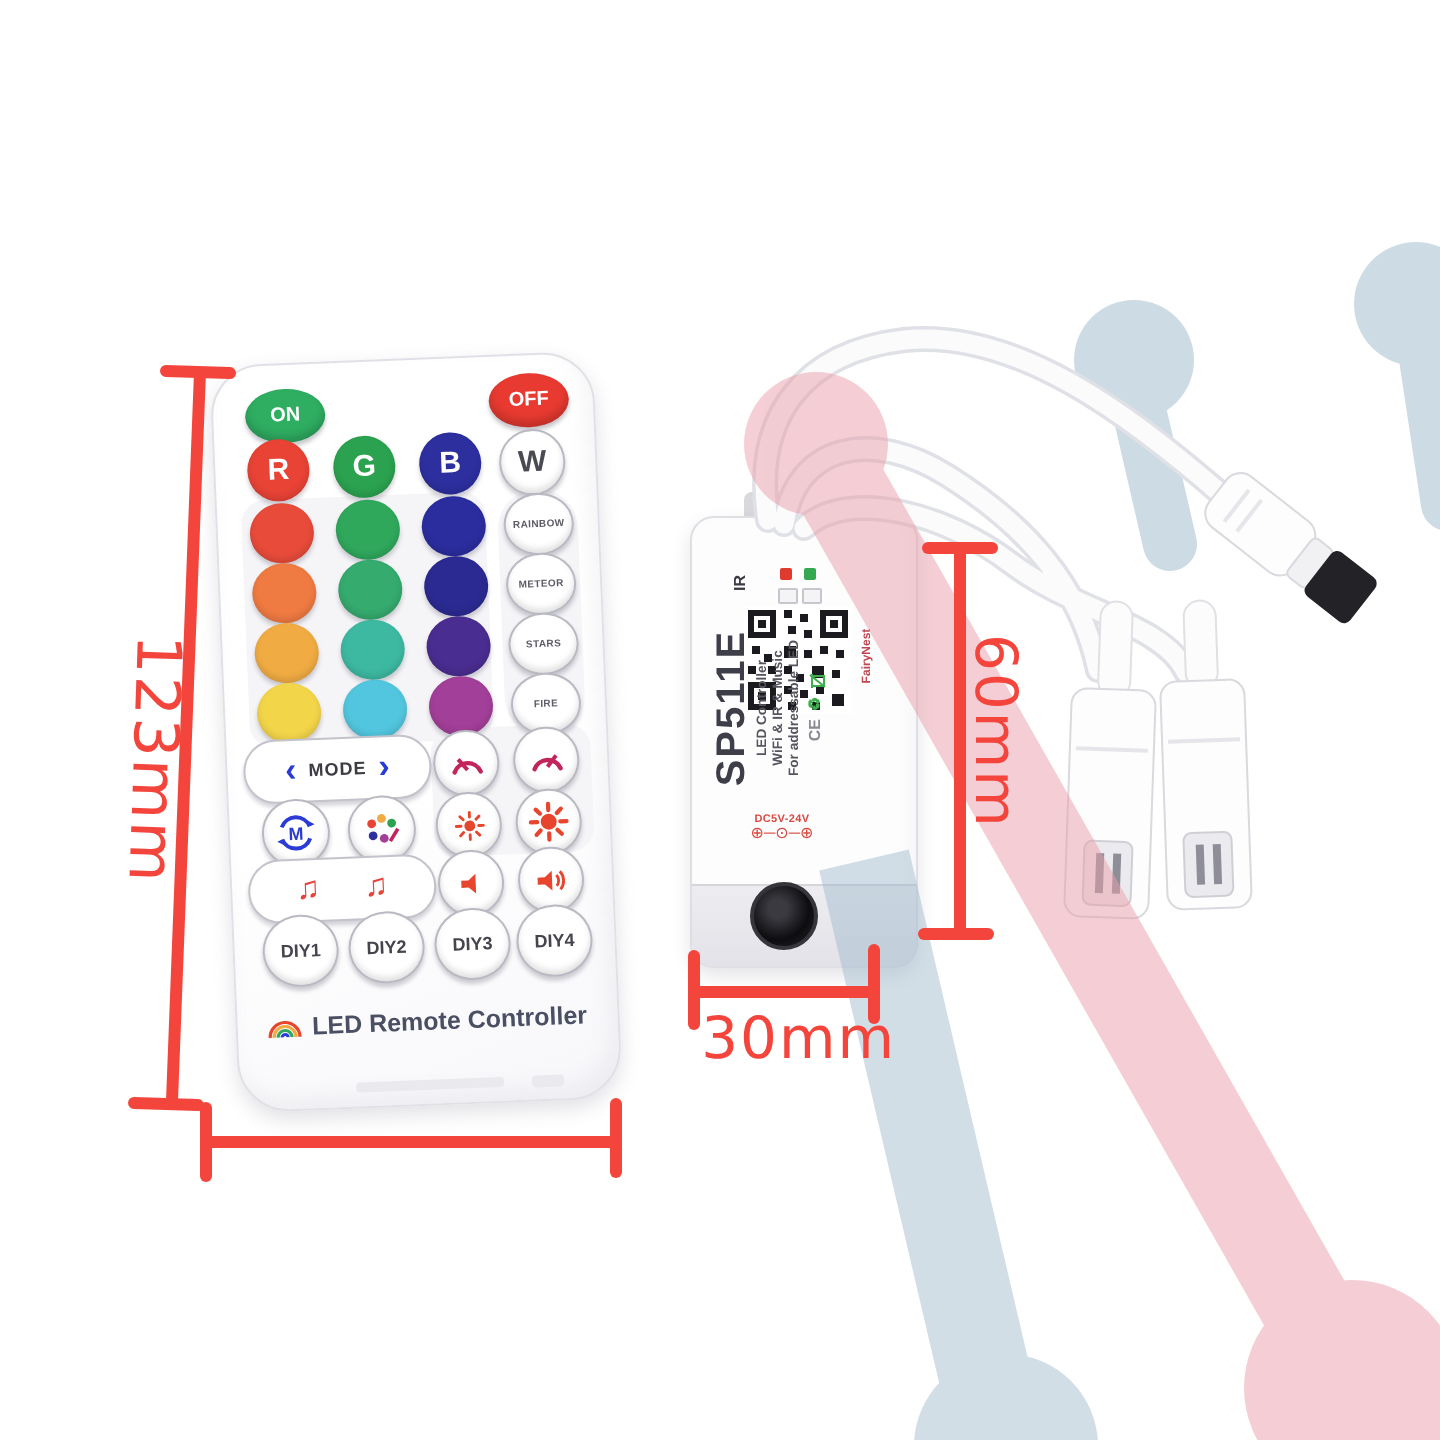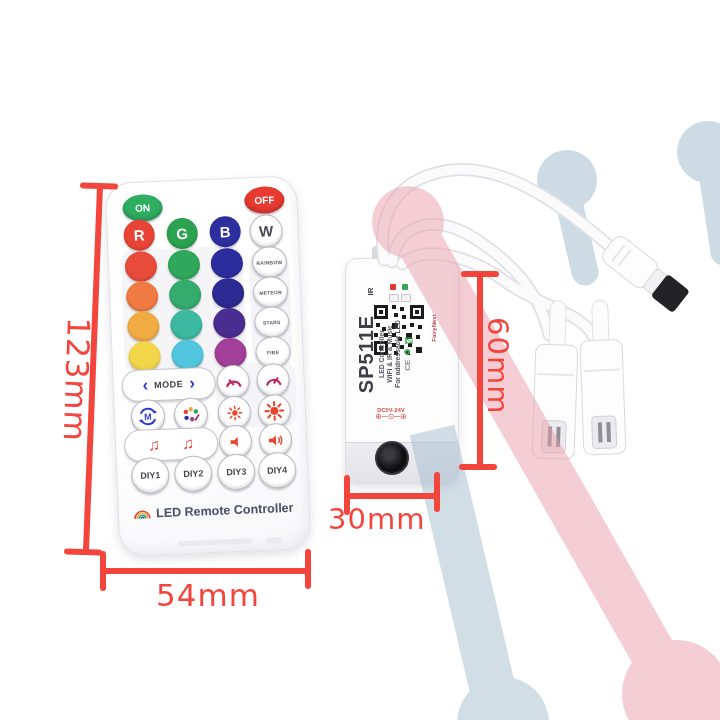--- a/index.html
+++ b/index.html
@@ -357,25 +357,24 @@
   </svg>
 
   <div class="dim" style="left:97px;top:186px;width:6px;height:366px;transform:rotate(2.2deg);transform-origin:top center;"></div>
   <div class="dim" style="left:80px;top:183px;width:38px;height:6px;transform:rotate(2deg);"></div>
   <div class="dim" style="left:64px;top:549px;width:38px;height:6px;transform:rotate(2deg);"></div>
   <div class="dim-text vert" style="left:97px;top:318px;transform:rotate(92deg);">123mm</div>
 
   <div class="dim" style="left:103px;top:568px;width:208px;height:6px;"></div>
   <div class="dim" style="left:100px;top:551px;width:6px;height:40px;"></div>
   <div class="dim" style="left:305px;top:549px;width:6px;height:40px;"></div>
-  <div class="dim-text" style="left:148px;top:577px;width:120px;text-align:center;">54mm</div>
 
   <div class="dim" style="left:477px;top:273px;width:6px;height:194px;"></div>
   <div class="dim" style="left:461px;top:271px;width:38px;height:6px;"></div>
   <div class="dim" style="left:459px;top:464px;width:38px;height:6px;"></div>
   <div class="dim-text vert" style="left:515px;top:317px;font-size:29px;transform:rotate(90deg);">60mm</div>
 
   <div class="dim" style="left:347px;top:493px;width:93px;height:6px;"></div>
   <div class="dim" style="left:344px;top:475px;width:6px;height:40px;"></div>
   <div class="dim" style="left:434px;top:472px;width:6px;height:40px;"></div>
-  <div class="dim-text" style="left:328px;top:502px;width:120px;text-align:left;font-size:29px;">30mm</div>
+  <div class="dim-text" style="left:328px;top:502px;width:120px;text-align:right;font-size:29px;">30mm</div>
 
 </div>
 
 </body></html>

